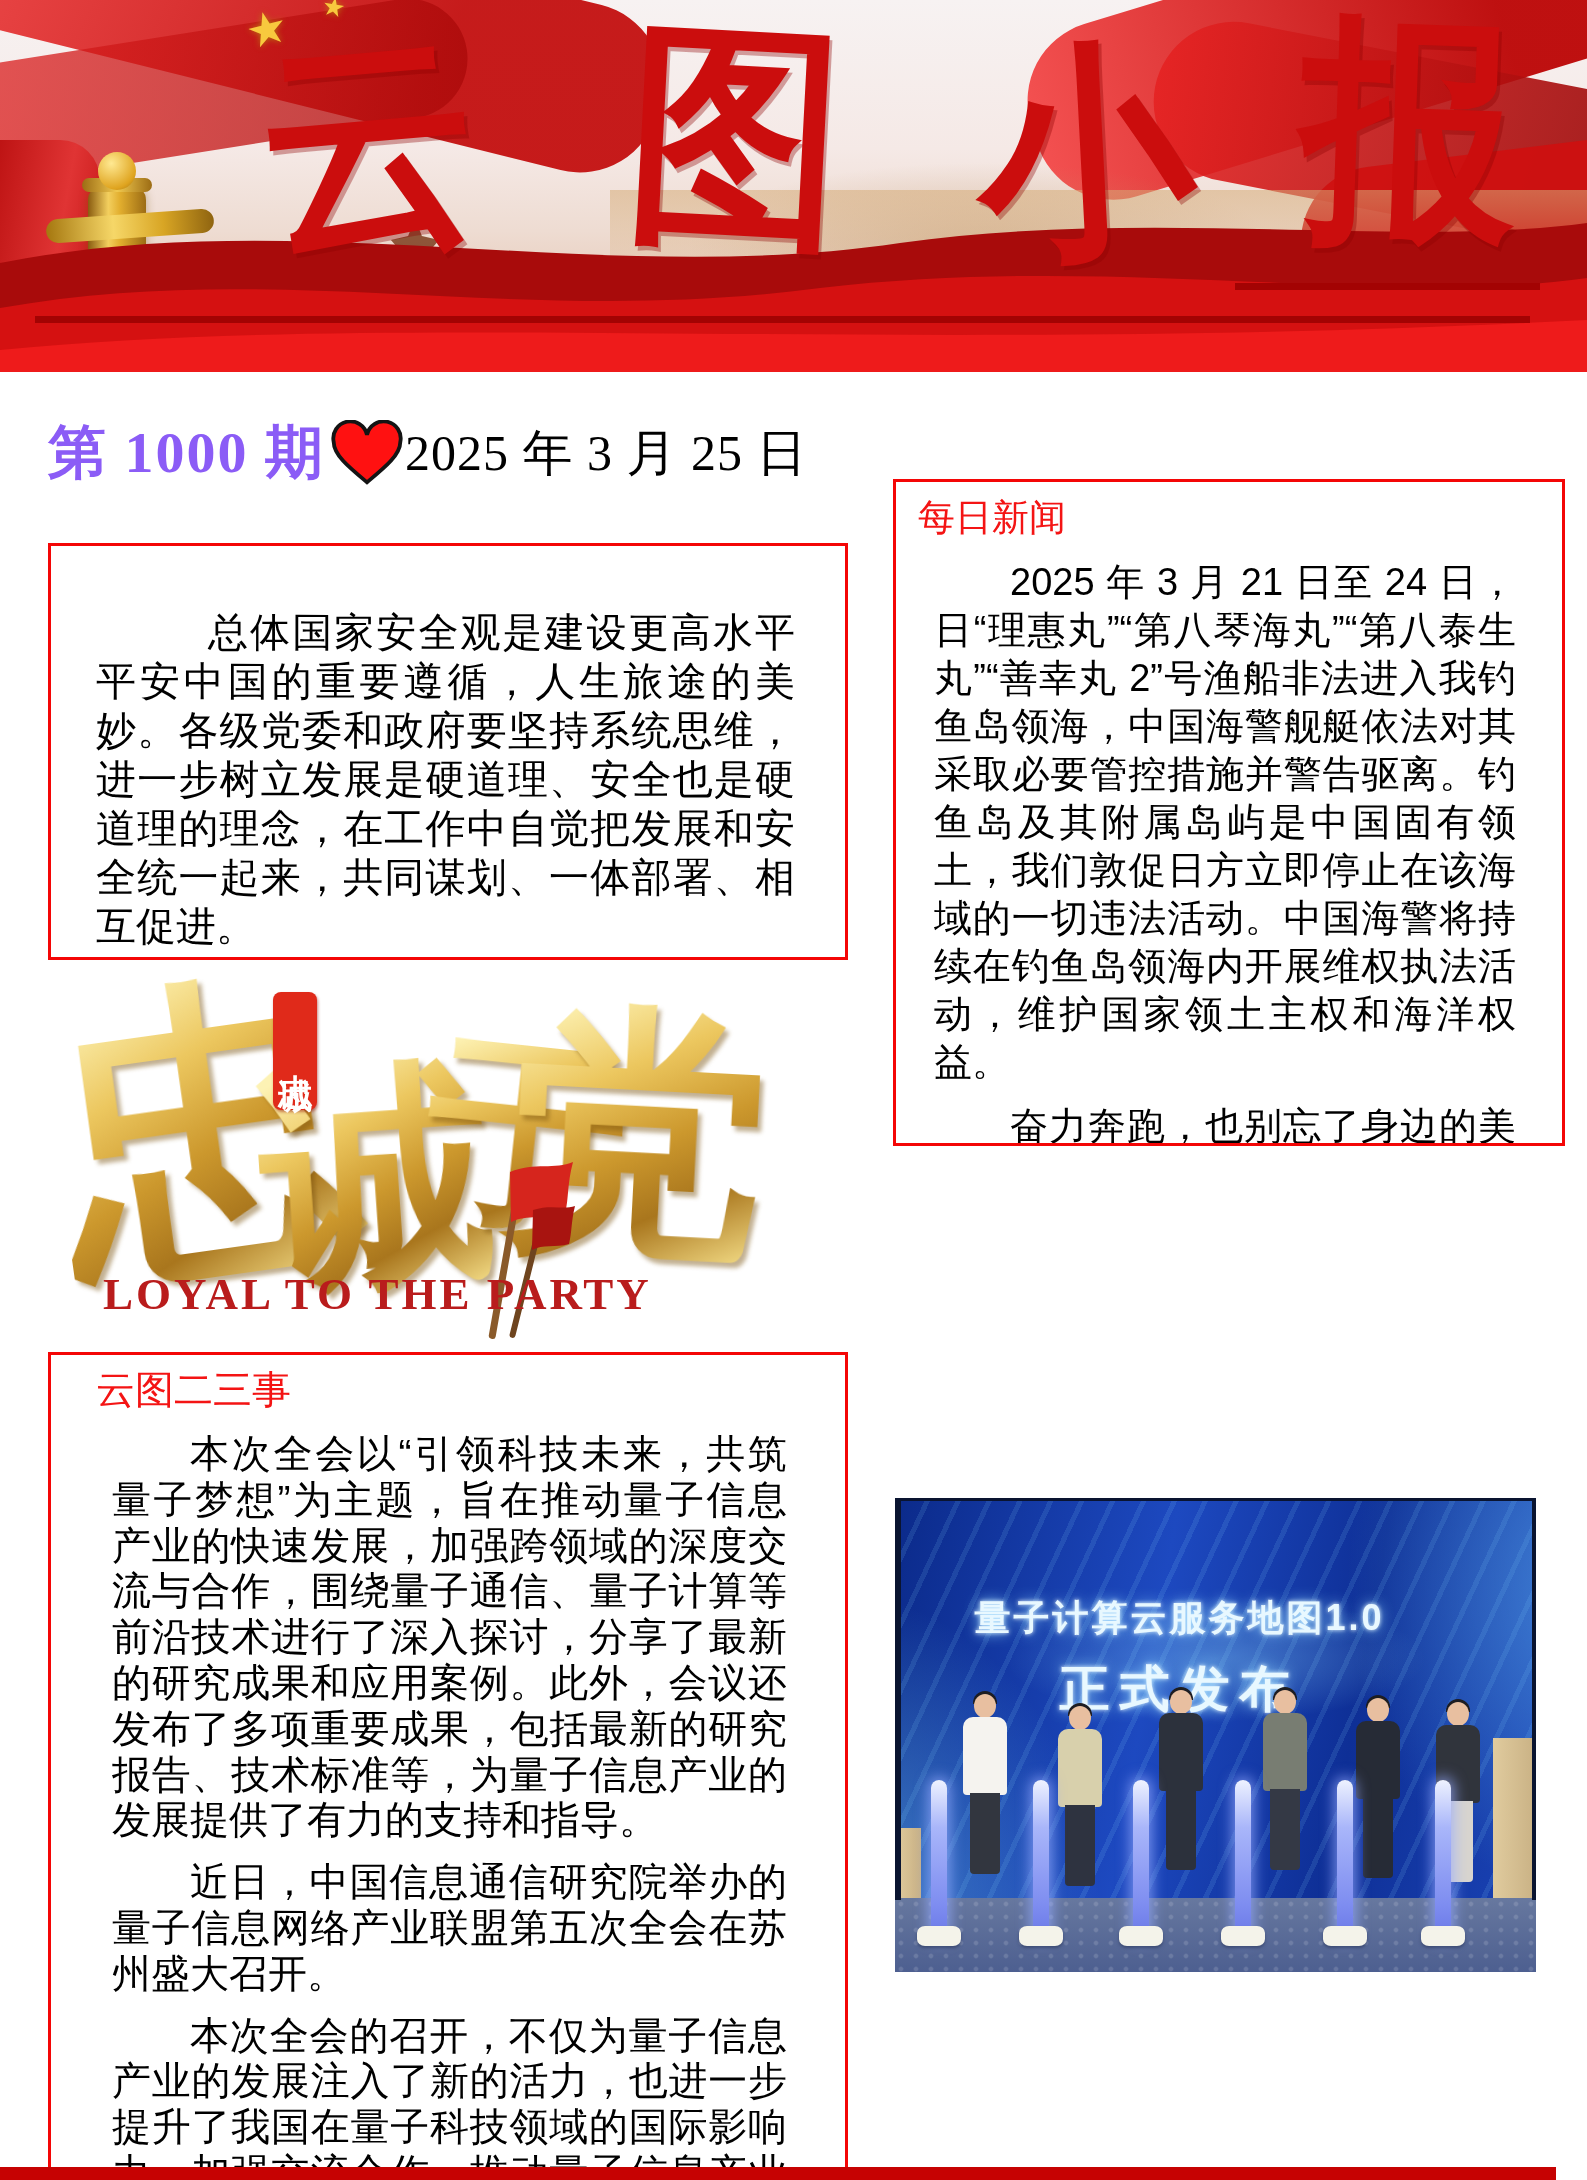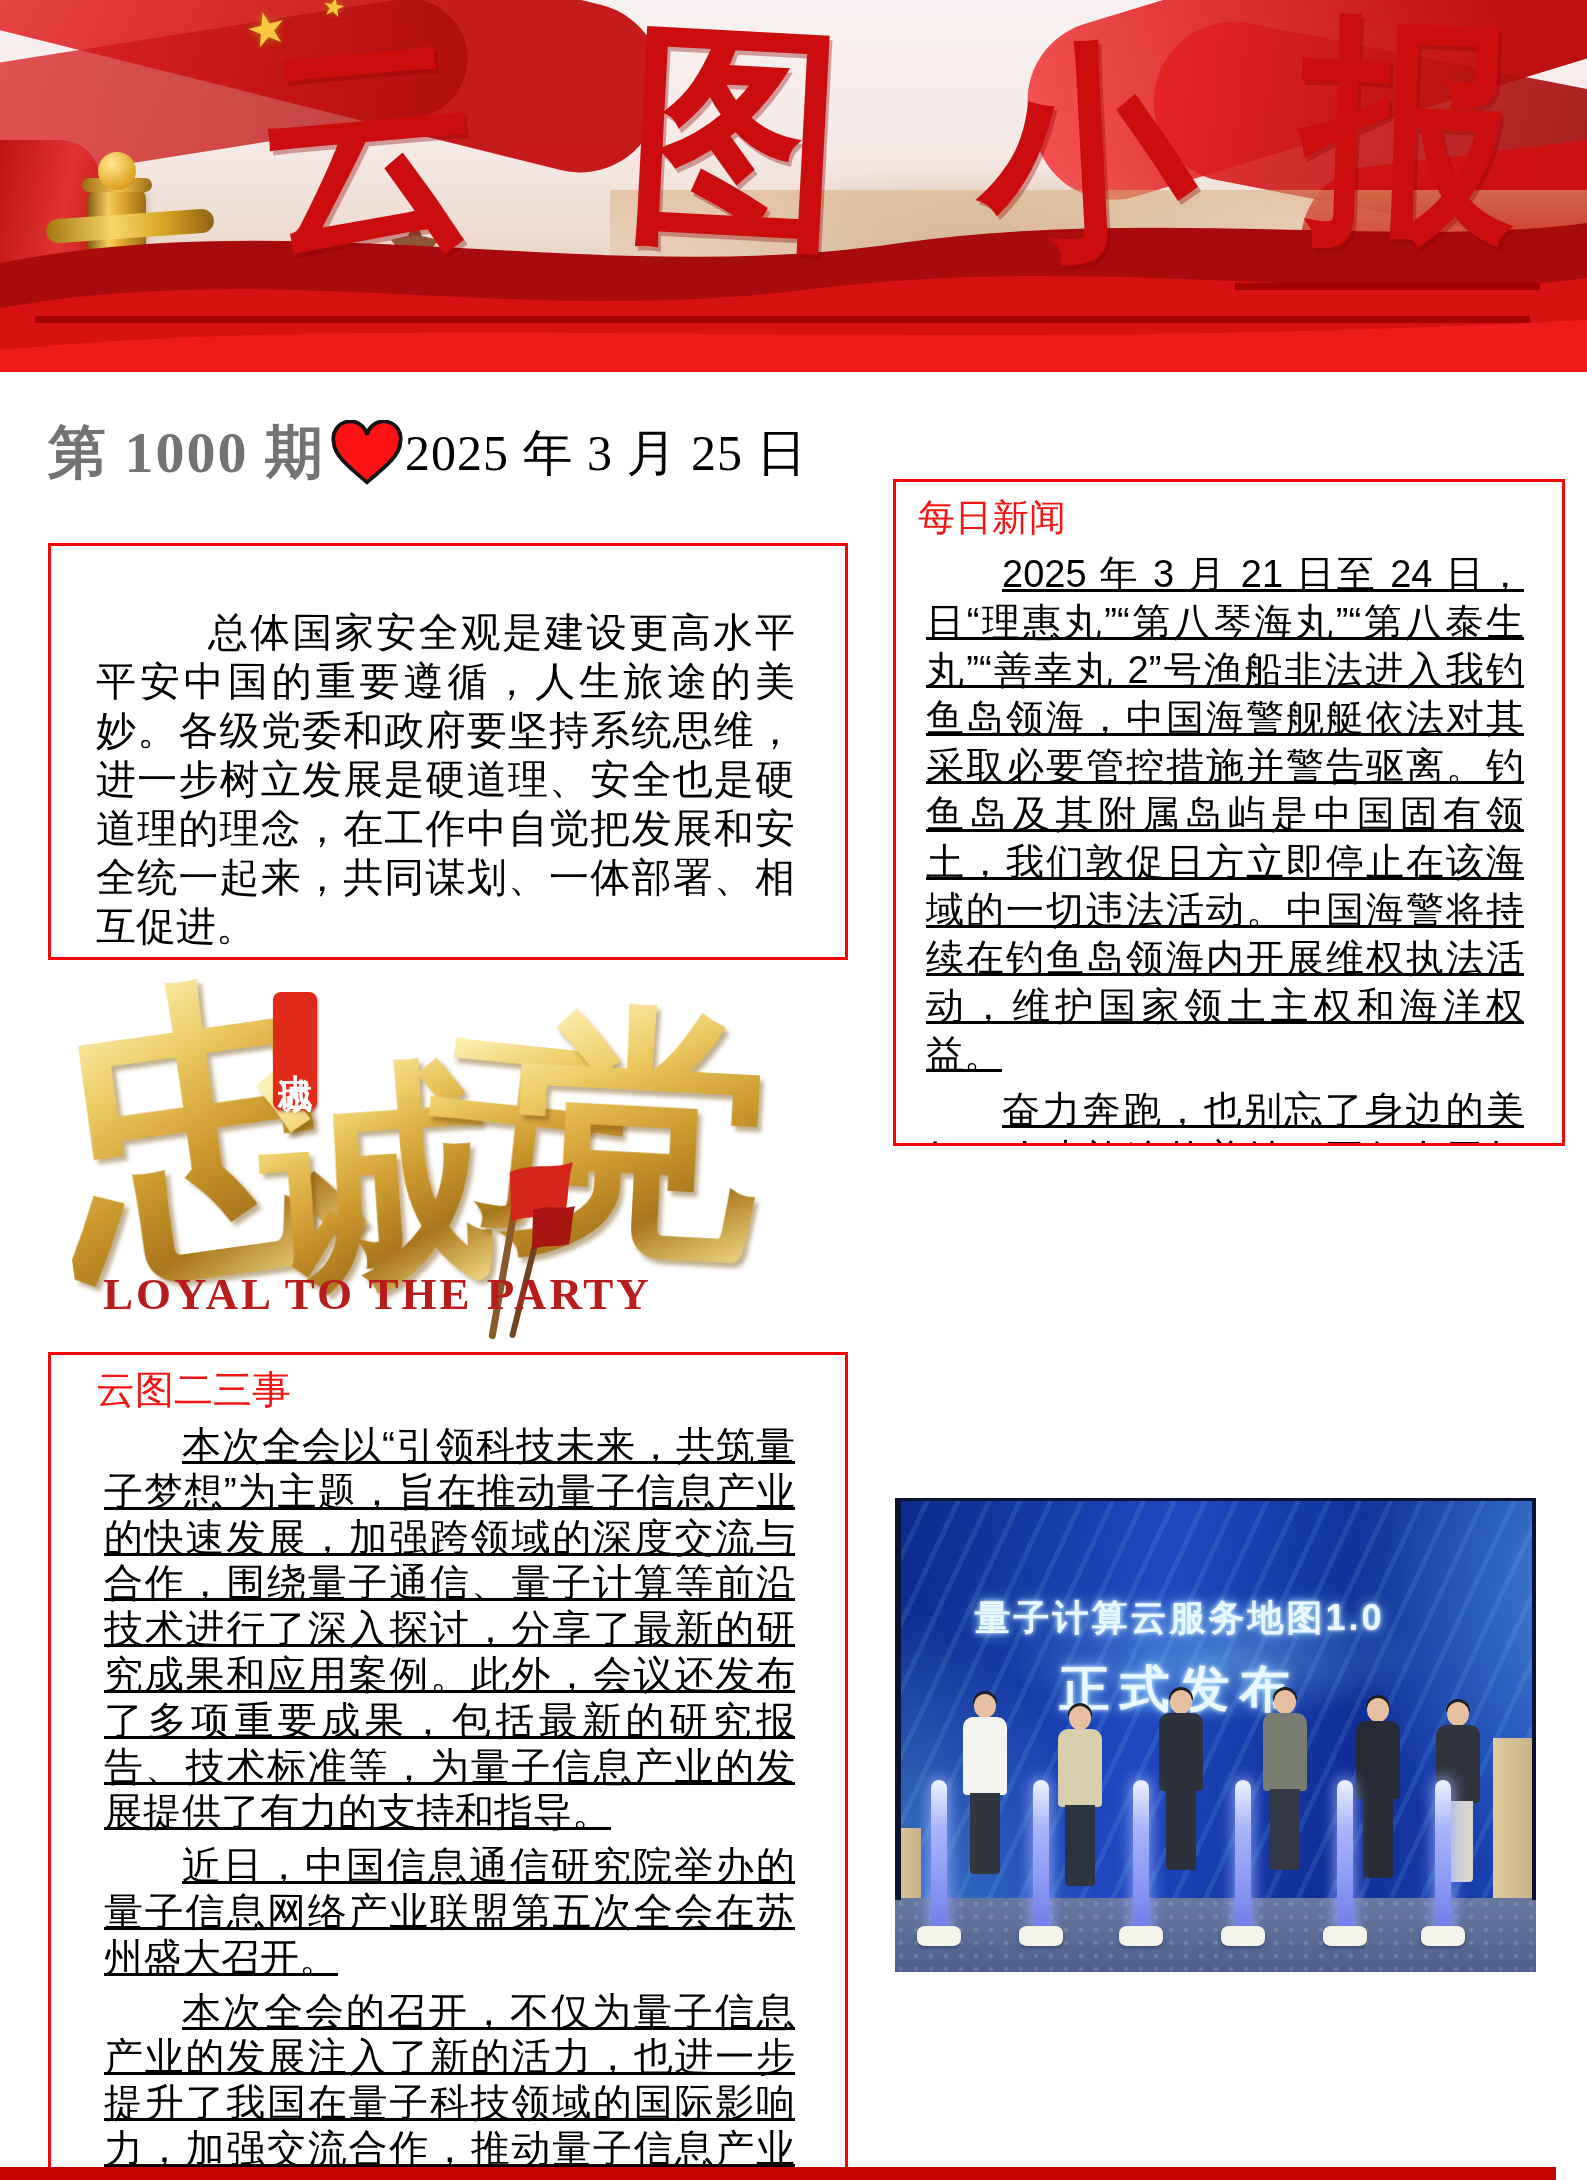--- a/index.html
+++ b/index.html
@@ -50,21 +50,21 @@
   .tchar{position:absolute;font-family:"DejaVu Serif","Liberation Serif",serif;font-weight:bold;
          color:#cb0d0d;font-size:215px;line-height:1;text-shadow:3px 4px 0 rgba(140,0,0,.35);}
   .tchar.c0{left:262px;top:36px;transform:rotate(-5deg) scaleY(1.08);}
   .tchar.c1{left:628px;top:28px;transform:rotate(3deg) scaleY(1.1);}
   .tchar.c2{left:978px;top:44px;transform:rotate(-3deg) scaleY(1.06);}
   .tchar.c3{left:1302px;top:22px;transform:rotate(2deg) scaleY(1.12);}
 
   
   .issue-line{position:absolute;left:48px;top:414px;display:flex;align-items:center;
               font-family:"Liberation Serif","DejaVu Serif",serif;}
-  .issue-no{color:#737373;font-size:58px;font-weight:bold;letter-spacing:2px;text-align:center;}
+  .issue-no{color:#8b5cf6;font-size:58px;font-weight:bold;letter-spacing:2px;text-align:center;}
   .heart{width:72px;height:66px;margin:0 2px 0 6px;flex:0 0 auto;}
   .date{color:#000;font-size:50px;letter-spacing:1px;}
 
   
   .quote-box{position:absolute;left:48px;top:543px;width:800px;height:417px;box-sizing:border-box;
              border:3px solid #f40606;padding:62px 50px 0 45px;overflow:hidden;}
   .quote-text{margin:0;font-size:40px;line-height:49px;color:#000;text-align:justify;
               text-indent:2.8em;letter-spacing:0;}
   .quote-sign{margin:8px 0 0 0;font-size:38px;line-height:44px;color:#f41414;text-align:right;
               padding-right:95px;}
@@ -84,22 +84,22 @@
   .seal-text{writing-mode:vertical-rl;color:#fff;font-size:34px;line-height:1;letter-spacing:4px;
              font-family:"Liberation Serif",serif;font-weight:bold;}
   .flags{position:absolute;left:360px;top:180px;width:160px;height:200px;}
   .loyal-caption{position:absolute;left:48px;top:308px;font-family:"Liberation Serif","DejaVu Serif",serif;
                  font-size:45px;font-weight:bold;color:#b91c1c;letter-spacing:3px;white-space:nowrap;}
 
   
   .stories-box{position:absolute;left:48px;top:1352px;width:800px;height:999px;box-sizing:border-box;
                border:3px solid #f40606;padding:10px 42px 0 45px;overflow:hidden;}
   .box-title{margin:0;font-size:39px;line-height:50px;color:#f41414;font-weight:normal;}
-  .stories-box p,.news-box p{margin:8px;font-size:39px;line-height:45.8px;color:#000;
-                             text-align:justify;text-indent:2em;text-decoration:underline;}
+  .stories-box p,.news-box p{margin:16px;font-size:39px;line-height:45.8px;color:#000;
+                             text-align:justify;text-indent:2em;}
 
   
   .news-box{position:absolute;left:893px;top:479px;width:672px;height:667px;box-sizing:border-box;
             border:3px solid #f40606;padding:12px 30px 0 22px;overflow:hidden;}
   .news-box .box-title{font-size:37px;line-height:48px;}
   .news-box p{font-size:38px;line-height:48px;}
 
   
   .photo{position:absolute;left:895px;top:1498px;width:641px;height:474px;margin:0;overflow:hidden;
          background:#17306e;}

